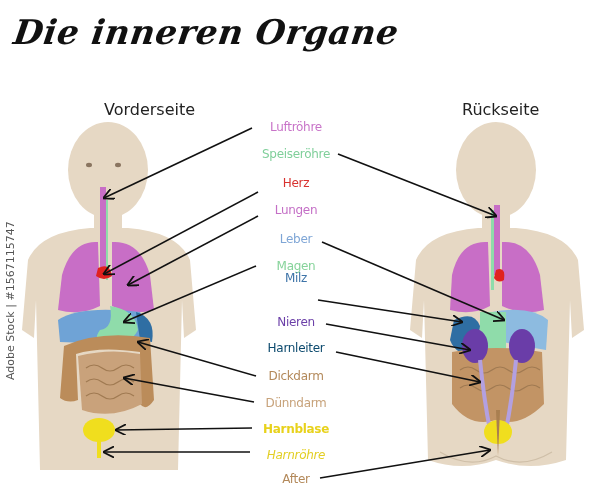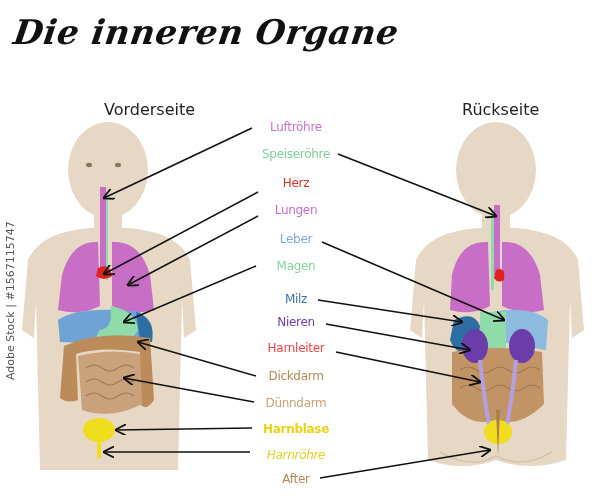--- a/index.html
+++ b/index.html
@@ -105,23 +105,23 @@
   </g>
 </svg>
 
 <div>
   <div class="label" style="top:120px; color:#c873c8;">Luftröhre</div>
   <div class="label" style="top:147px; color:#7fcf9a;">Speiseröhre</div>
   <div class="label" style="top:176px; color:#d8322f;">Herz</div>
   <div class="label" style="top:203px; color:#c46fc6;">Lungen</div>
   <div class="label" style="top:232px; color:#7fa6d6;">Leber</div>
   <div class="label" style="top:259px; color:#86d39a;">Magen</div>
-  <div class="label" style="top:292px; color:#3e74a8;">Milz</div>
+  <div class="label" style="top:271px; color:#3e74a8;">Milz</div>
   <div class="label" style="top:315px; color:#6b3fa8;">Nieren</div>
-  <div class="label" style="top:341px; color:#ef4444;text-align:center;">Harnleiter</div>
+  <div class="label" style="top:341px; color:#0c4a6e;text-align:center;">Harnleiter</div>
   <div class="label" style="top:369px; color:#b3895a;">Dickdarm</div>
   <div class="label" style="top:396px; color:#c7a27a;">Dünndarm</div>
   <div class="label" style="top:422px; color:#e8d21c;font-weight:bold;">Harnblase</div>
   <div class="label" style="top:448px; color:#e3cf25;font-style:italic;">Harnröhre</div>
   <div class="label" style="top:472px; color:#b3895a;">After</div>
 </div>
 
 <div class="watermark">Adobe Stock | #1567115747</div>
 
 </body></html>

